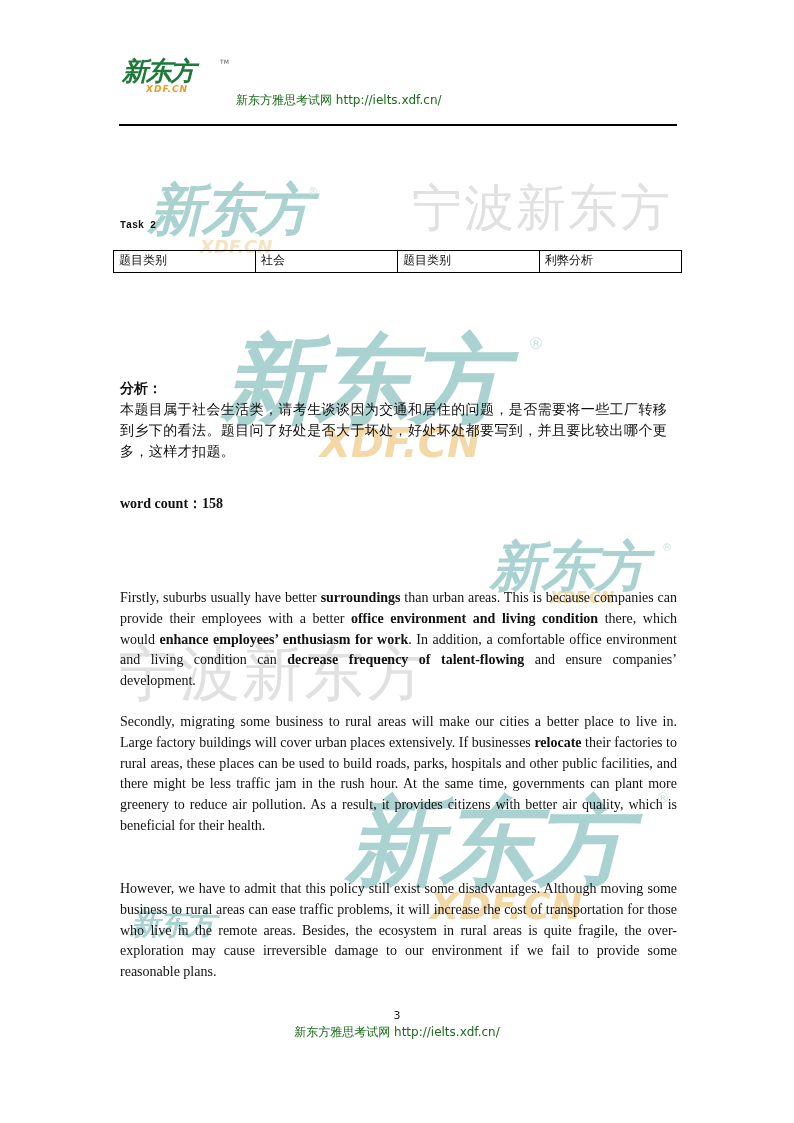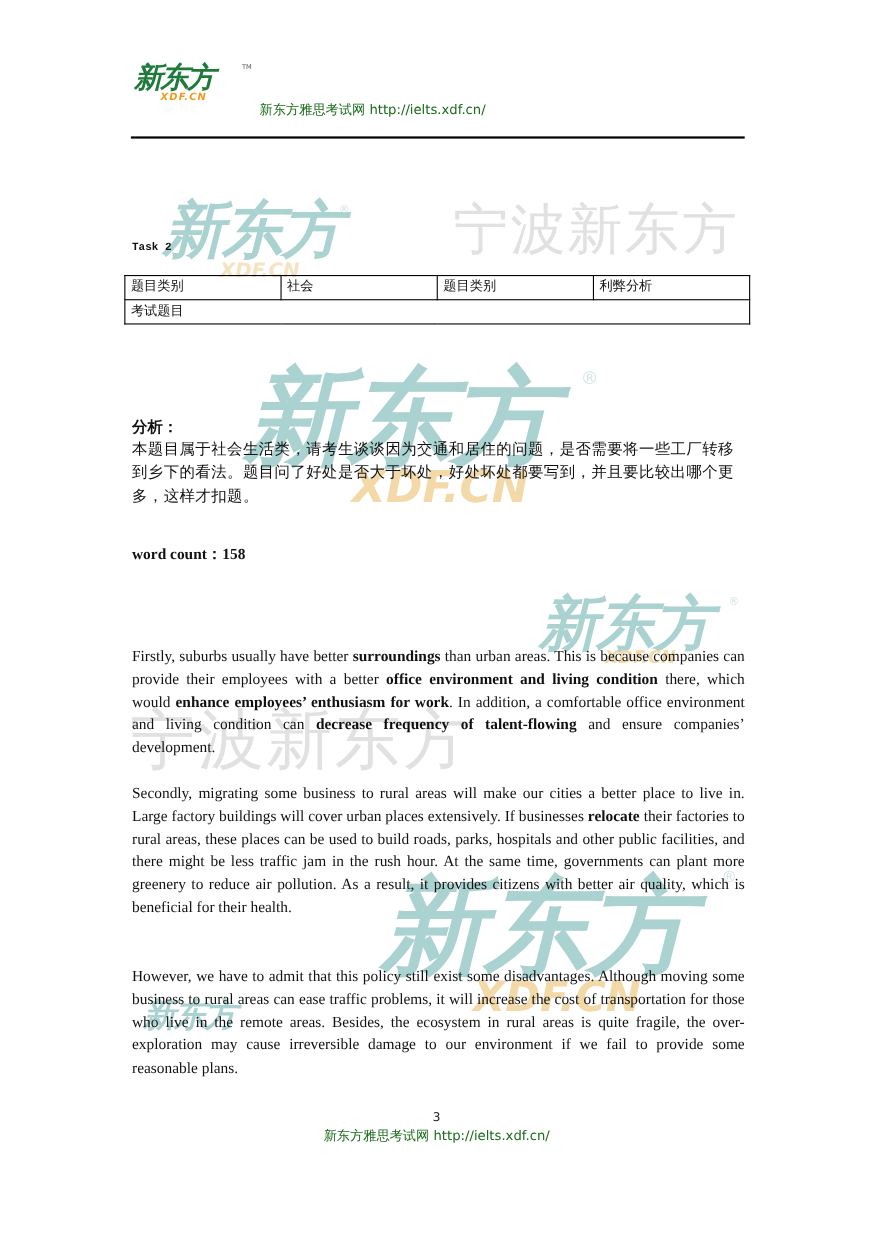--- a/index.html
+++ b/index.html
@@ -67,23 +67,20 @@
   <div class="task-title">Task 2</div>
 
   <table class="info">
     <tbody>
         <tr>
       <td class="cn" style="width:25%;">题目类别</td>
       <td class="cn" style="width:25%;margin-top:44px;">社会</td>
       <td class="cn" style="width:25%;">题目类别</td>
       <td class="cn" style="width:25%;margin-top:33px;">利弊分析</td>
     </tr>
-    <tr>
-      <td class="cn" colspan="4">考试题目</td>
-    </tr>
   </tbody>
     </table>
 
   <div class="analysis-title">分析：</div>
   <div class="analysis-body">本题目属于社会生活类，请考生谈谈因为交通和居住的问题，是否需要将一些工厂转移到乡下的看法。题目问了好处是否大于坏处，好处坏处都要写到，并且要比较出哪个更多，这样才扣题。</div>
 
   <div class="wordcount">word count：158</div>
 
 
   <p class="para" style="top:588px; margin:0;"><span>Firstly, suburbs usually have better </span><b>surroundings</b><span> than urban areas. This is because companies can provide their employees with a better </span><b>office environment and living condition</b><span> there, which would </span><b>enhance employees’ enthusiasm for work</b><span>. In addition, a comfortable office environment and living condition can </span><b>decrease frequency of talent-flowing</b><span> and ensure companies’ development.</span></p>

